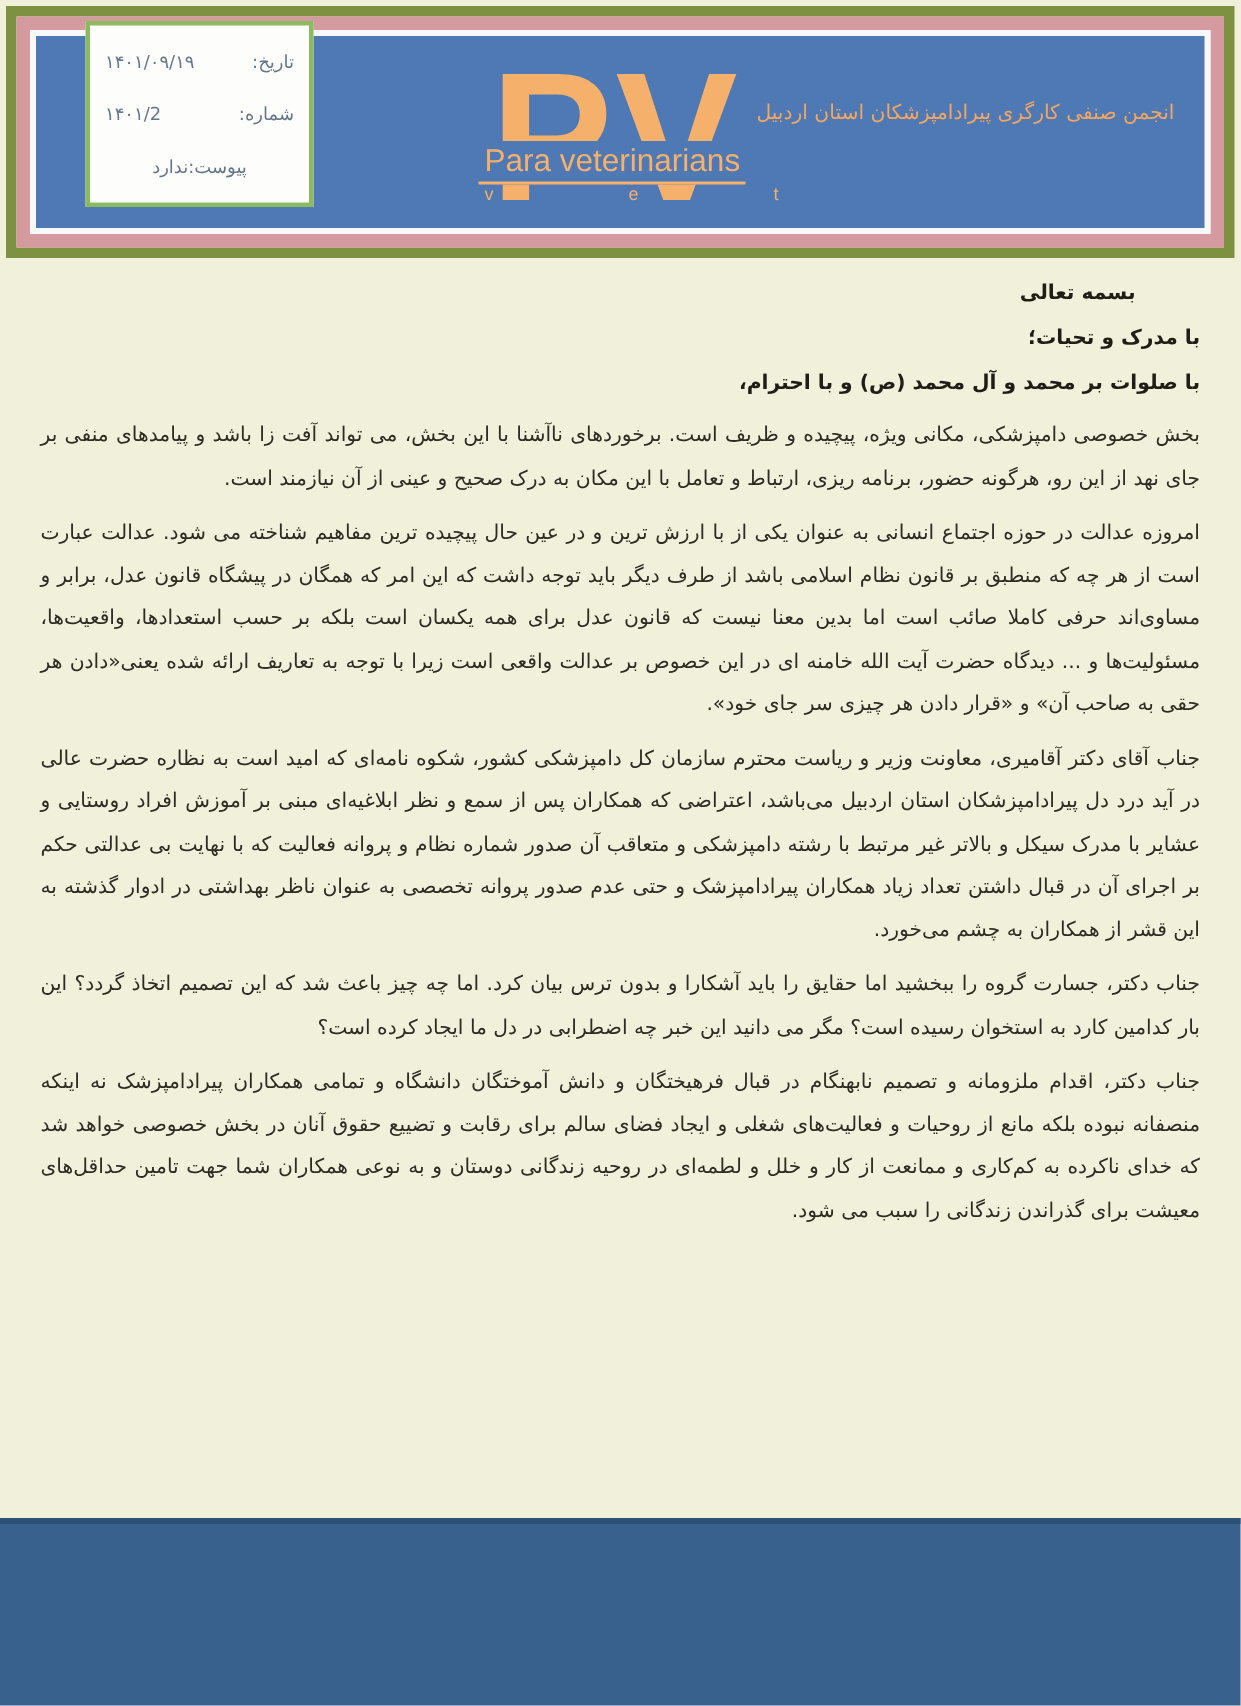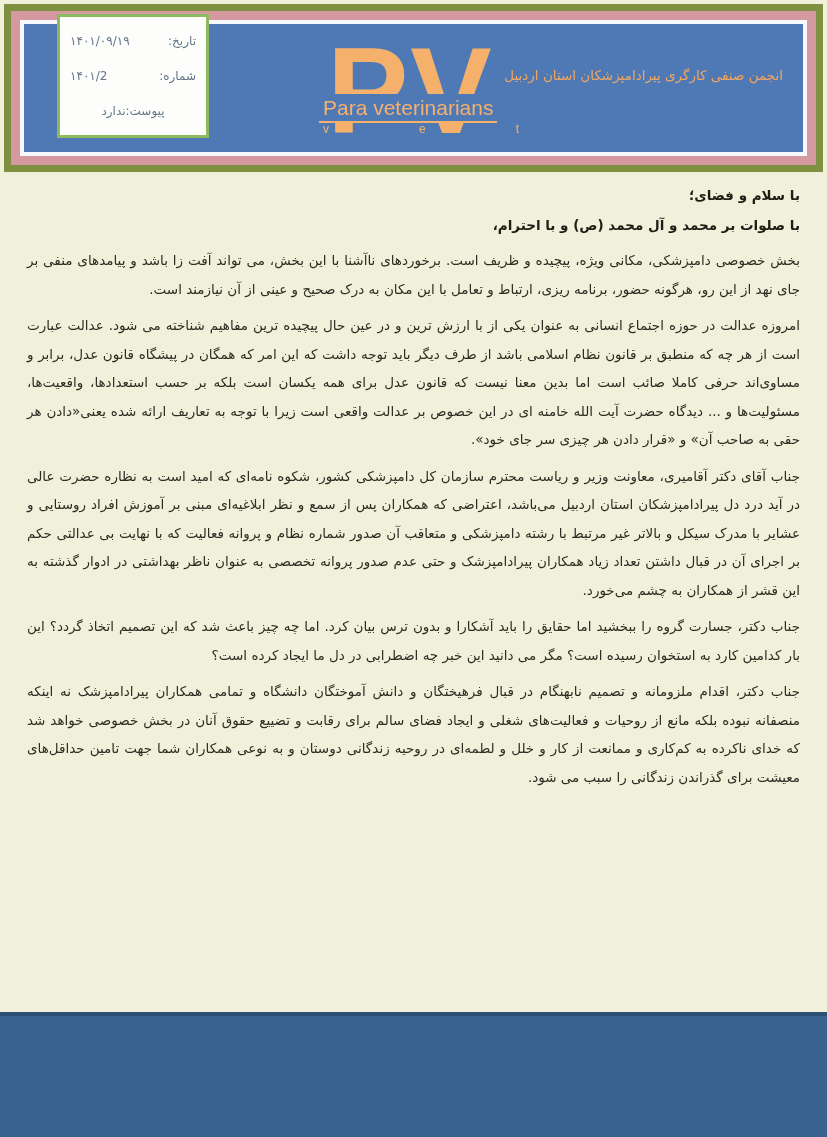--- a/index.html
+++ b/index.html
@@ -101,21 +101,22 @@
       <span>شماره:</span>
       <span>۱۴۰۱/2</span>
     </div>
     <div class="stamp-row single">
       <span>پیوست:ندارد</span>
     </div>
   </div>
 </header>
 
 <main class="letter">
-  <div class="h-line salutation">با سلام و فضای؛</div>
+  <div class="h-line besmeleh">بسمه تعالی</div>
+  <div class="h-line salutation">با مدرک و تحیات؛</div>
   <div class="h-line salutation">با صلوات بر محمد و آل محمد (ص) و با احترام،</div>
 
   <p>بخش خصوصی دامپزشکی، مکانی ویژه، پیچیده و ظریف است. برخوردهای ناآشنا با این بخش، می تواند آفت زا باشد و پیامدهای منفی بر جای نهد از این رو، هرگونه حضور، برنامه ریزی، ارتباط و تعامل با این مکان به درک صحیح و عینی از آن نیازمند است.</p>
   <p>امروزه عدالت در حوزه اجتماع انسانی به عنوان یکی از با ارزش ترین و در عین حال پیچیده ترین مفاهیم شناخته می شود. عدالت عبارت است از هر چه که منطبق بر قانون نظام اسلامی باشد از طرف دیگر باید توجه داشت که این امر که همگان در پیشگاه قانون عدل، برابر و مساوی‌اند حرفی کاملا صائب است اما بدین معنا نیست که قانون عدل برای همه یکسان است بلکه بر حسب استعدادها، واقعیت‌ها، مسئولیت‌ها و ... دیدگاه حضرت آیت الله خامنه ای در این خصوص بر عدالت واقعی است زیرا با توجه به تعاریف ارائه شده یعنی«دادن هر حقی به صاحب آن» و «قرار دادن هر چیزی سر جای خود».</p>
   <p>جناب آقای دکتر آقامیری، معاونت وزیر و ریاست محترم سازمان کل دامپزشکی کشور، شکوه نامه‌ای که امید است به نظاره حضرت عالی در آید درد دل پیرادامپزشکان استان اردبیل می‌باشد، اعتراضی که همکاران پس از سمع و نظر ابلاغیه‌ای مبنی بر آموزش افراد روستایی و عشایر با مدرک سیکل و بالاتر غیر مرتبط با رشته دامپزشکی و متعاقب آن صدور شماره نظام و پروانه فعالیت که با نهایت بی عدالتی حکم بر اجرای آن در قبال داشتن تعداد زیاد همکاران پیرادامپزشک و حتی عدم صدور پروانه تخصصی به عنوان ناظر بهداشتی در ادوار گذشته به این قشر از همکاران به چشم می‌خورد.</p>
   <p>جناب دکتر، جسارت گروه را ببخشید اما حقایق را باید آشکارا و بدون ترس بیان کرد. اما چه چیز باعث شد که این تصمیم اتخاذ گردد؟ این بار کدامین کارد به استخوان رسیده است؟ مگر می دانید این خبر چه اضطرابی در دل ما ایجاد کرده است؟</p>
   <p>جناب دکتر، اقدام ملزومانه و تصمیم نابهنگام در قبال فرهیختگان و دانش آموختگان دانشگاه و تمامی همکاران پیرادامپزشک نه اینکه منصفانه نبوده بلکه مانع از روحیات و فعالیت‌های شغلی و ایجاد فضای سالم برای رقابت و تضییع حقوق آنان در بخش خصوصی خواهد شد که خدای ناکرده به کم‌کاری و ممانعت از کار و خلل و لطمه‌ای در روحیه زندگانی دوستان و به نوعی همکاران شما جهت تامین حداقل‌های معیشت برای گذراندن زندگانی را سبب می شود.</p>
 </main>
 
 <footer class="footer-band"></footer>

